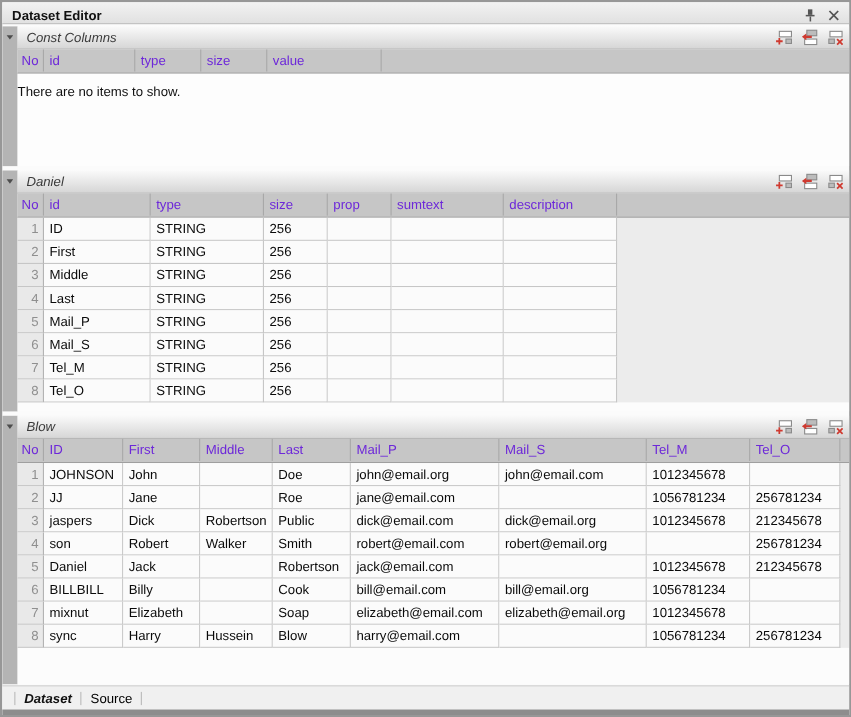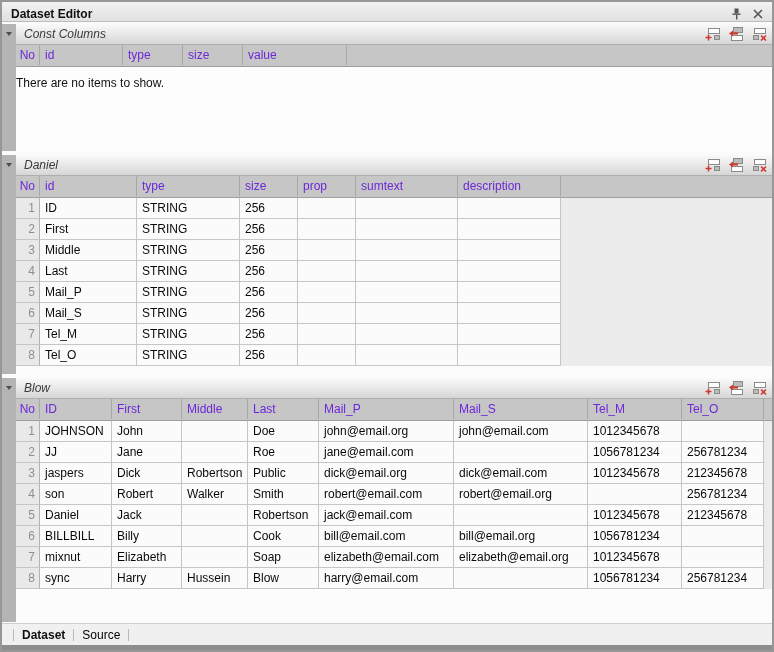--- a/index.html
+++ b/index.html
@@ -75,21 +75,21 @@
   .sec-rows .thead > :nth-child(9), .sec-rows .trow > :nth-child(9){width:82px;}
   
   .empty-area{flex:1 1 auto;background:#fdfdfd;padding-top:9px;color:#111;}
   
   .footer{
     height:22px;flex:0 0 22px;background:#f0f0f0;border-top:1px solid #cfcfcf;
     display:flex;align-items:center;padding-left:3px;margin-top:1px;
   }
   .vsep{width:1px;height:12px;background:#b9b9b9;margin:0 8px;}
   .ftab{cursor:default;}
-  .ftab.active{font-weight:bold;color:#111;}
+  .ftab.active{font-weight:bold;color:#111;font-style:italic;}
   .ftab.muted{color:#000000;}
   .bottom-strip{height:5px;flex:0 0 5px;background:#8d8d8d;}
 </style>
 </head>
 <body>
 
 <div class="window">
 
   <div class="titlebar">
     <span class="title">Dataset Editor</span>
@@ -349,22 +349,22 @@
             <div class="cell">1056781234</div>
             <div class="cell">256781234</div>
           </div>
 
           <div class="trow">
             <div class="cell num">3</div>
             <div class="cell">jaspers</div>
             <div class="cell">Dick</div>
             <div class="cell">Robertson</div>
             <div class="cell">Public</div>
+            <div class="cell">dick@email.com</div>
             <div class="cell">dick@email.org</div>
-            <div class="cell">dick@email.com</div>
             <div class="cell">1012345678</div>
             <div class="cell">212345678</div>
           </div>
 
           <div class="trow">
             <div class="cell num">4</div>
             <div class="cell">son</div>
             <div class="cell">Robert</div>
             <div class="cell">Walker</div>
             <div class="cell">Smith</div>

